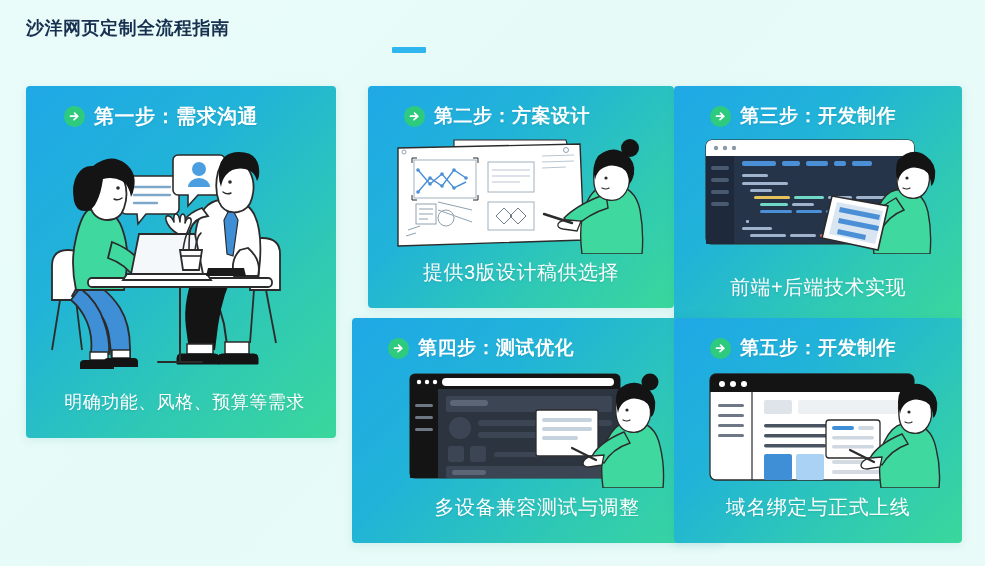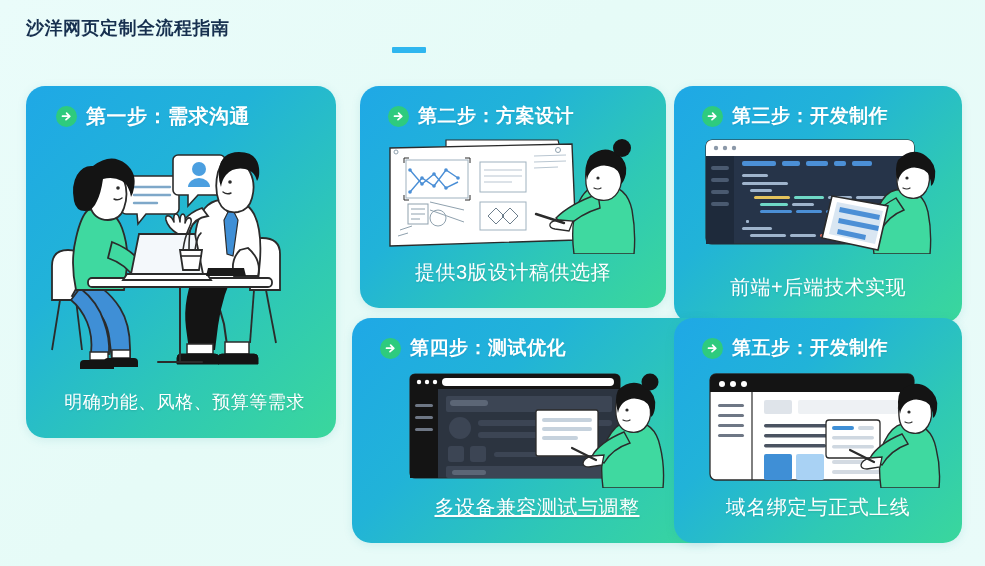--- a/index.html
+++ b/index.html
@@ -29,27 +29,28 @@
     width: 34px; height: 6px;
     background: #2fb6ef;
     border-radius: 1px;
   }
 
   
   .board { position: absolute; left: 0; top: 0; width: 985px; height: 566px; }
 
   .card {
     position: absolute;
-    border-radius: 19px;
+    border-radius: 4px;
     overflow: hidden;
     background: linear-gradient(135deg, #1fa8e6 0%, #21b3d8 35%, #2fc9b4 70%, #3ad79c 100%);
     box-shadow: 0 2px 10px rgba(40,150,160,0.13);
+    padding-left: 8px;
   }
   .card.c1 { left: 26px;  top: 86px;  width: 310px; height: 352px; }
-  .card.c2 { left: 360px; top: 86px;  width: 306px; height: 222px; }
+  .card.c2 { left: 368px; top: 86px;  width: 306px; height: 222px; }
   .card.c3 { left: 674px; top: 86px;  width: 288px; height: 237px; }
   .card.c4 { left: 352px; top: 318px; width: 370px; height: 225px; }
   .card.c5 { left: 674px; top: 318px; width: 288px; height: 225px; }
 
   .card-head {
     display: flex;
     align-items: center;
     gap: 9px;
     padding: 14px 0 0 28px;
     height: 46px;
@@ -90,21 +91,21 @@
     color: #ffffff;
     font-size: 20px;
     font-weight: 500;
     letter-spacing: 0.5px;
     text-shadow: 0 1px 2px rgba(0,60,70,0.15);
     white-space: nowrap;
   }
   .card.c1 .card-caption { bottom: 24px; font-size: 18px; margin-left: 7px; }
   .card.c2 .card-caption { bottom: 22px; }
   .card.c3 .card-caption { bottom: 22px; }
-  .card.c4 .card-caption { bottom: 22px; text-decoration: underline; }
+  .card.c4 .card-caption { bottom: 22px; }
   .card.c5 .card-caption { bottom: 22px; margin-top: 16px; }
 </style>
 </head>
 <body>
 
 <div class="board">
 
   <div class="page-title">沙洋网页定制全流程指南</div>
   <div class="title-underline"></div>
 

